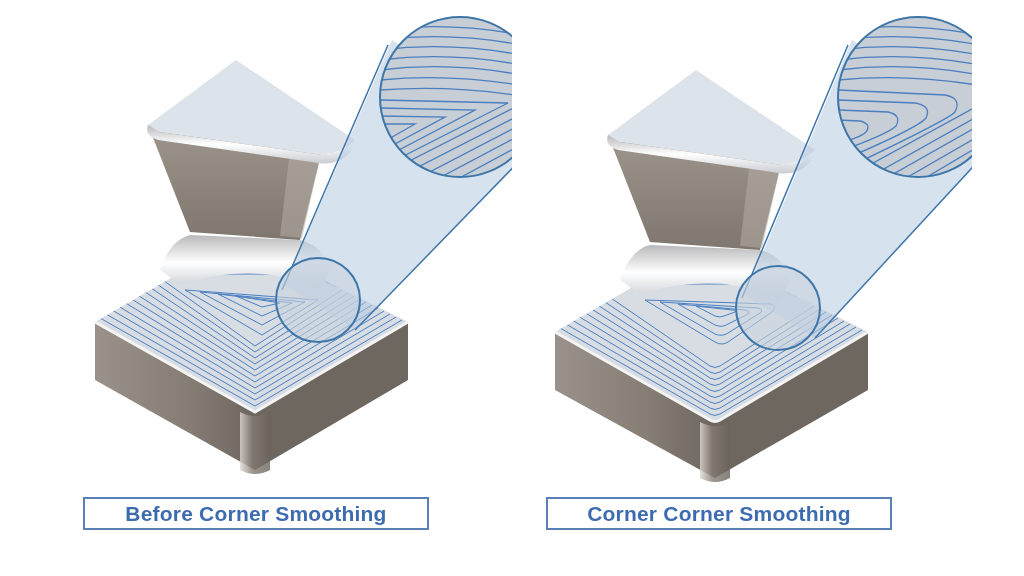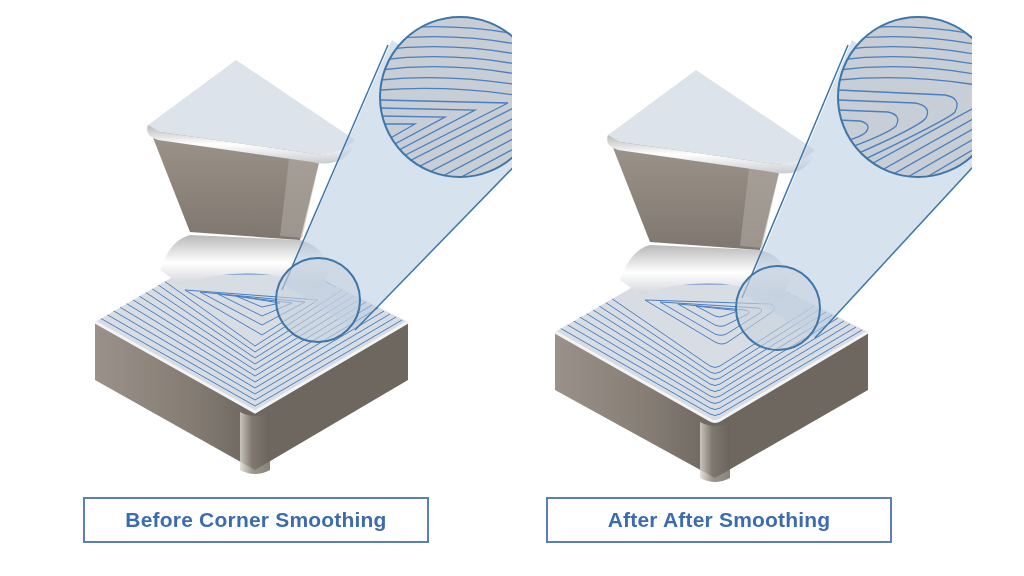--- a/index.html
+++ b/index.html
@@ -1,20 +1,20 @@
 <!DOCTYPE html>
 <html><head>
 <meta charset="utf-8">
 <style>
   html, body { margin:0; padding:0; background:#ffffff; }
   body { width:1024px; height:576px; position:relative; overflow:hidden; font-family:"Liberation Sans", sans-serif; }
   .panel { position:absolute; top:0; width:512px; height:576px; }
   .panel svg { position:absolute; left:0; top:0; }
   .caption {
-    position:absolute; top:497px; height:46px;
+    position:absolute; top:497px; height:33px;
     border:2px solid #5b80b8; background:#fff; box-sizing:border-box;
     display:flex; align-items:center; justify-content:center;
     color:#3c6bb0; font-weight:bold; font-size:21px; letter-spacing:0.2px;
     font-family:"Liberation Sans", sans-serif;
   }
 </style>
 </head>
 <body>
 
 <div class="panel" style="left:0;">
@@ -201,14 +201,14 @@
         <line x1="382" y1="180" x2="543" y2="92"></line>
         <line x1="390" y1="188" x2="543" y2="102"></line>
         <line x1="398" y1="194" x2="543" y2="112"></line>
         <line x1="408" y1="200" x2="543" y2="122"></line>
         <line x1="418" y1="206" x2="543" y2="132"></line>
         <line x1="428" y1="212" x2="543" y2="142"></line>
       </g>
     </g>
     <circle cx="458" cy="97" r="80" fill="none" stroke="#3e76a8" stroke-width="2"></circle>
   </svg>
-  <div class="caption" style="left:86px; width:346px;">After After Smoothing</div>
+  <div class="caption" style="left:86px; width:346px;">Corner Corner Smoothing</div>
 </div>
 
 </body></html>

